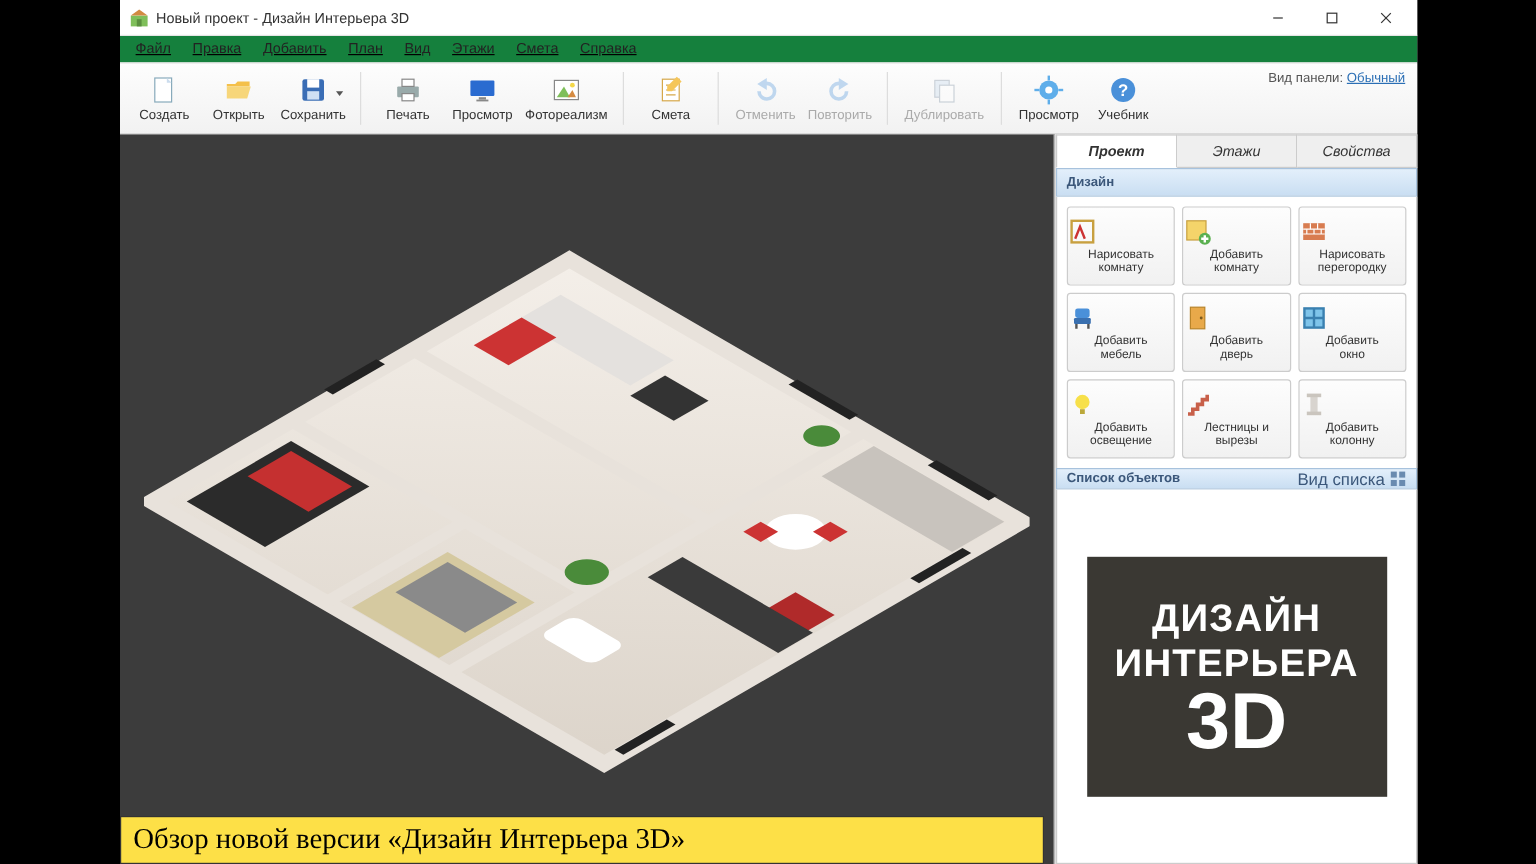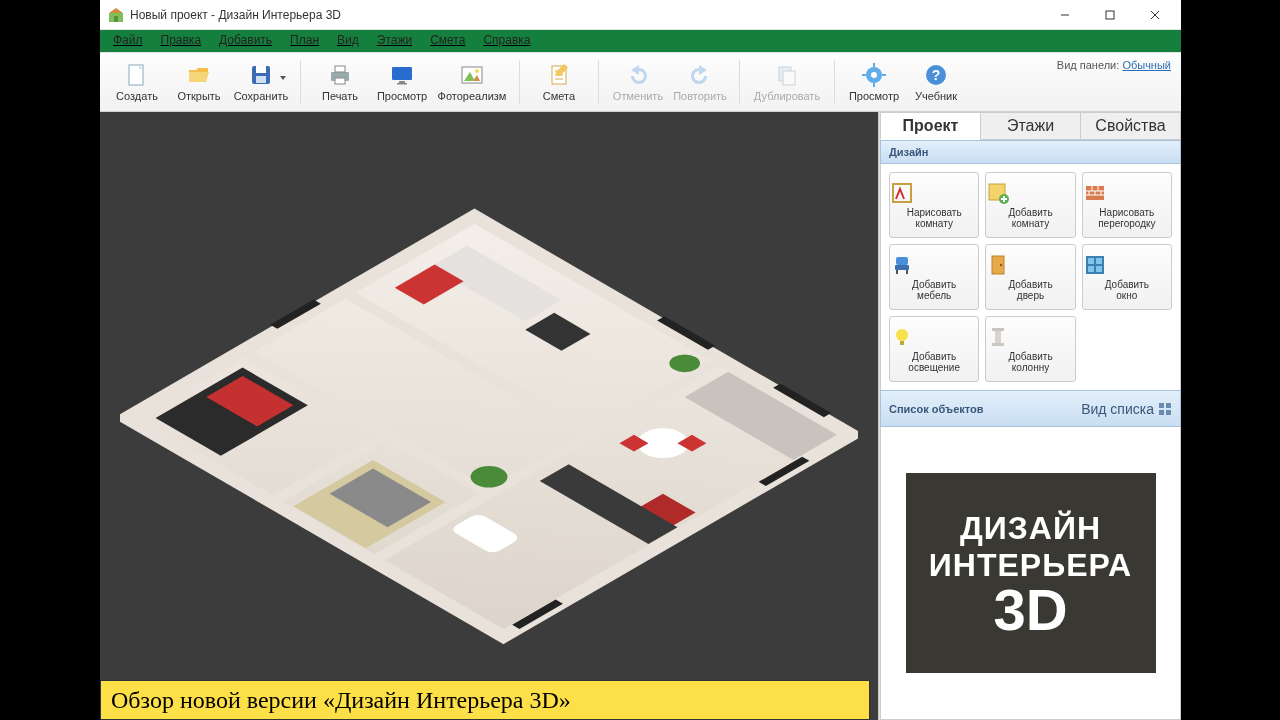--- a/index.html
+++ b/index.html
@@ -31,39 +31,39 @@
 .tbtn { position: relative; }
 .panel-label { position: absolute; right: 10px; top: 6px; font-size: 11px; color: #555; }
 .panel-label a { color: #2b6fb5; text-decoration: underline; }
 
 .body { flex: 1; display: flex; min-height: 0; }
 .viewport { flex: 1; background: #3c3c3c; position: relative; border-right: 1px solid #ccc; overflow: hidden; }
 .viewport .plan { position: absolute; left: 20px; top: 10px; right: 20px; bottom: 20px; }
 .sidepanel { width: 302px; background: #f8f8f8; display: flex; flex-direction: column; border-left: 1px solid #ddd; }
 
 .tabs { display: flex; height: 28px; }
-.tab { flex: 1; display: flex; align-items: center; justify-content: center; background: #efefef; border: 1px solid #ccc; border-bottom: 1px solid #ccc; font-size: 16px; color: #333; }
+.tab { flex: 1; display: flex; align-items: center; justify-content: center; background: #efefef; border: 1px solid #ccc; border-bottom: 1px solid #ccc; font-size: 12px; color: #333; font-style: italic; }
 .tab.active { background: #fff; border-bottom: 1px solid #fff; font-weight: bold; }
 .tab + .tab { border-left: none; }
 
 .section-hdr { height: 24px; background: linear-gradient(#e3effb, #c9def2); border: 1px solid #a7c2dd; display: flex; align-items: center; padding: 0 8px; font-weight: bold; font-size: 11px; color: #3b577a; }
 .design-grid { padding: 8px; display: grid; grid-template-columns: repeat(3, 1fr); gap: 6px; background: #fff; border-left: 1px solid #ccc; border-right: 1px solid #ccc; }
 .dbtn { height: 66px; background: linear-gradient(#fdfdfd,#f1f1f1); border: 1px solid #ccc; border-radius: 3px; display: flex; flex-direction: column; justify-content: center; gap: 2px; }
 .dbtn .di { width: 24px; height: 24px; }
 .dbtn .dl { font-size: 10px; text-align: center; line-height: 1.1; color: #333; padding: 0 2px; white-space: pre-line; }
 
-.objlist-hdr { height: 37px; background: linear-gradient(#e3effb, #c9def2); border: 1px solid #a7c2dd; display: flex; align-items: center; padding: 0 8px; font-size: 11px; color: #3b577a; }
+.objlist-hdr { height: 18px; background: linear-gradient(#e3effb, #c9def2); border: 1px solid #a7c2dd; display: flex; align-items: center; padding: 0 8px; font-size: 11px; color: #3b577a; }
 .objlist-hdr .ohtitle { font-weight: bold; flex: 1; }
 .objlist-hdr .viewlink { color: #3b577a; font-size: 14px; }
 .objlist-hdr .thumb-icon { width: 14px; height: 14px; margin-left: 4px; }
 .objlist-body { flex: 1; background: #fff; border: 1px solid #ccc; border-top: none; display: flex; align-items: center; justify-content: center; padding: 10px; }
 
 .promo { width: 250px; height: 200px; background: #3a3833; display: flex; flex-direction: column; align-items: center; justify-content: center; color: #fff; font-weight: 800; font-family: Arial, sans-serif; text-align: center; }
 .promo .line { font-size: 32px; letter-spacing: 1px; }
-.promo .big { font-size: 58px; line-height: 0.9; }
+.promo .big { font-size: 66px; line-height: 0.9; }
 
 .caption-bar { position: absolute; left: 100px; bottom: 0; width: 770px; height: 40px; background: #fde047; border: 1px solid #333; display: flex; align-items: center; padding: 0 10px; font-size: 24px; font-family: Georgia, serif; }
 </style>
 </head>
 <body>
 
 <div class="left-black"></div>
 <div class="right-black"></div>
 
 <div class="frame">
@@ -380,20 +380,27 @@
         <div class="dbtn">
           <span class="di"><svg viewBox="0 0 24 24">
                 <circle cx="12" cy="10" r="6" fill="#f7e04a"></circle>
                 <rect x="10" y="16" width="4" height="4" fill="#bba83a"></rect>
               </svg></span>
           <span class="dl">Добавить
 освещение</span>
         </div>
         <div class="dbtn">
           <span class="di"><svg viewBox="0 0 24 24">
+                <path d="M4 20h4v-4h4v-4h4v-4h4V4" fill="none" stroke="#c8604a" stroke-width="3"></path>
+              </svg></span>
+          <span class="dl">Лестницы и
+вырезы</span>
+        </div>
+        <div class="dbtn">
+          <span class="di"><svg viewBox="0 0 24 24">
                 <rect x="9" y="4" width="6" height="16" fill="#d8d4cf"></rect>
                 <rect x="6" y="3" width="12" height="3" fill="#cac5be"></rect>
                 <rect x="6" y="18" width="12" height="3" fill="#cac5be"></rect>
               </svg></span>
           <span class="dl">Добавить
 колонну</span>
         </div>
       </div>
 
       <div class="objlist-hdr">

